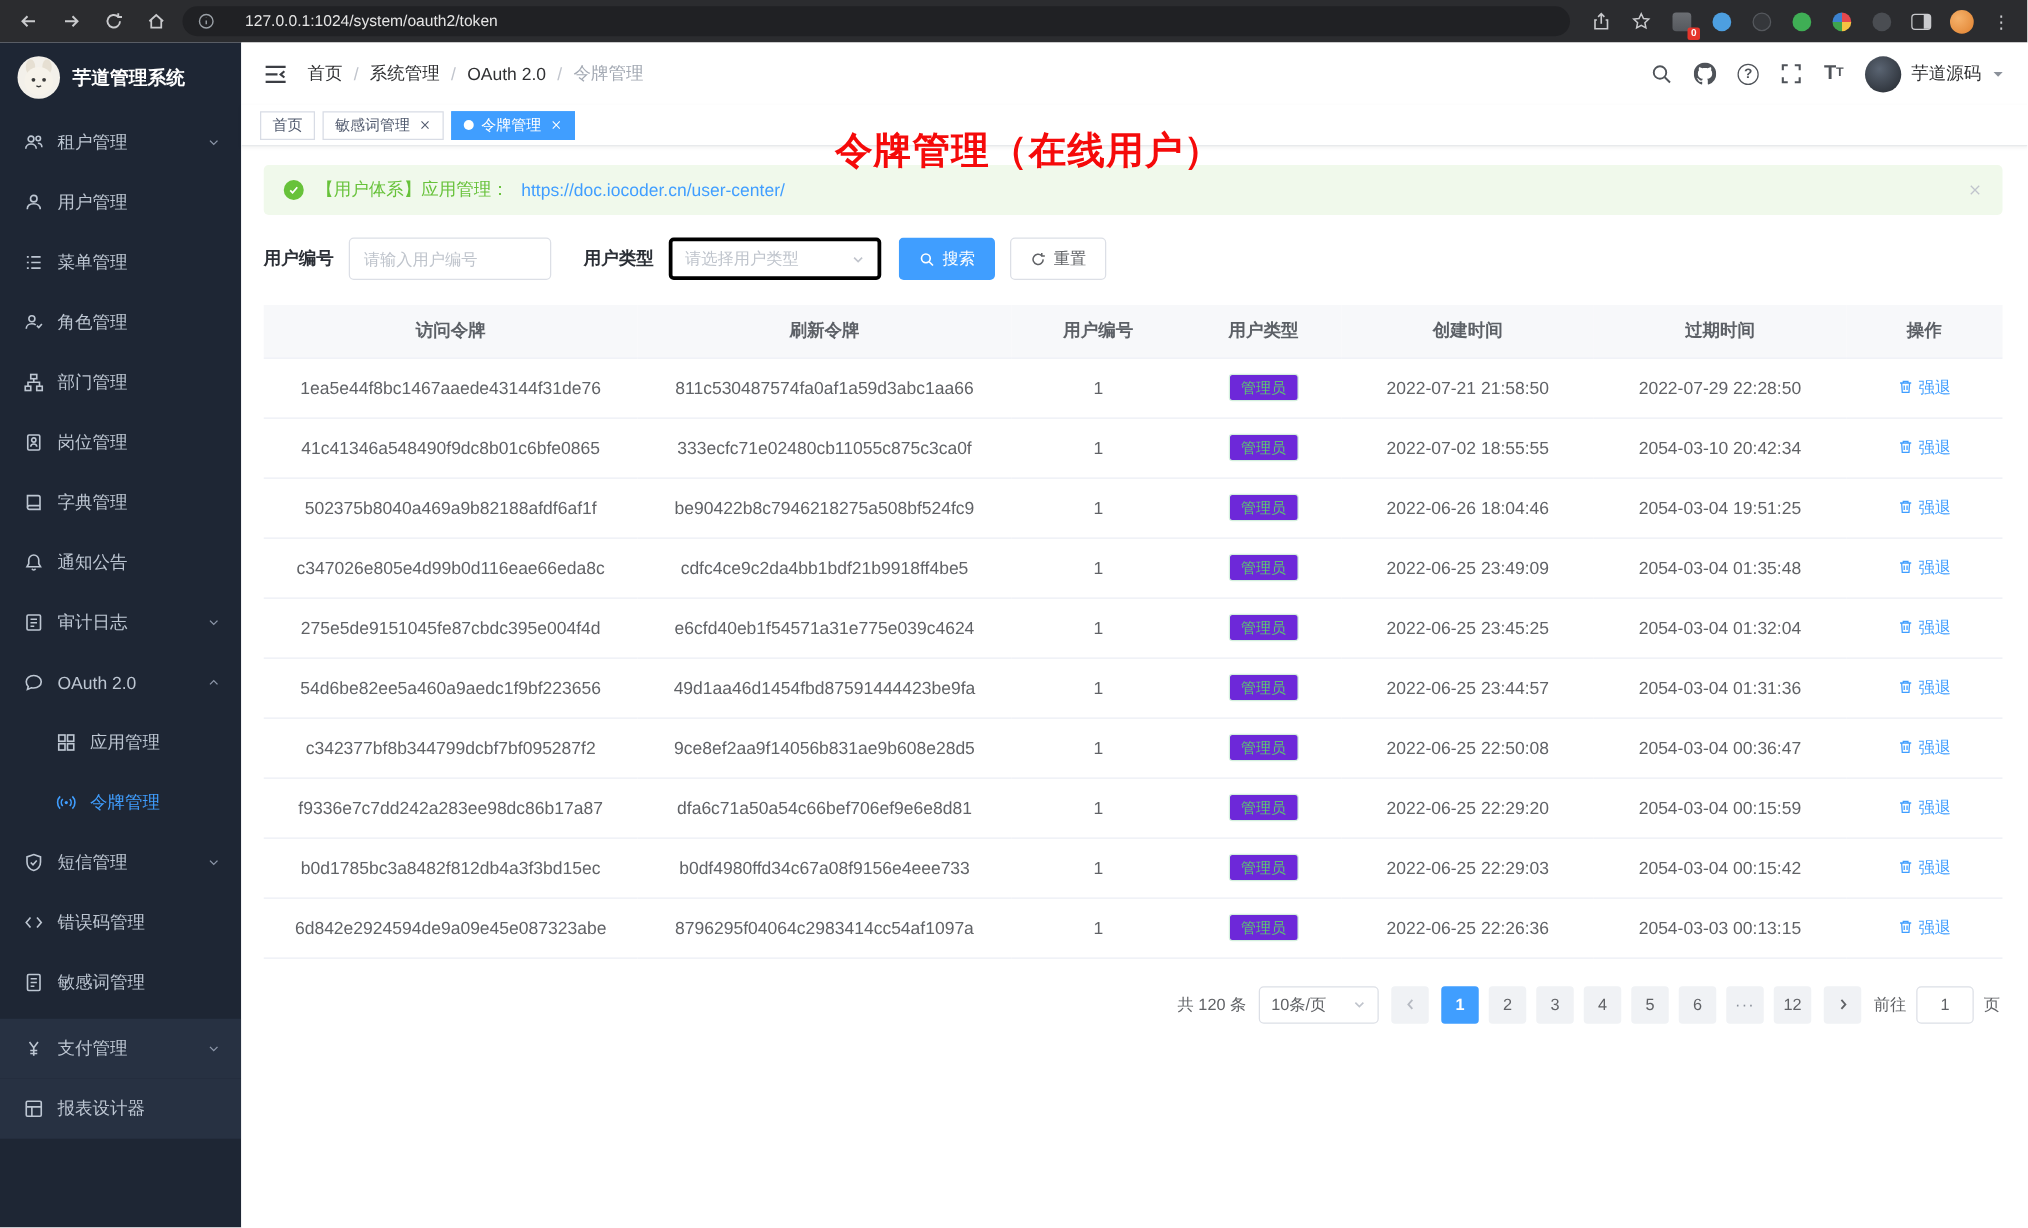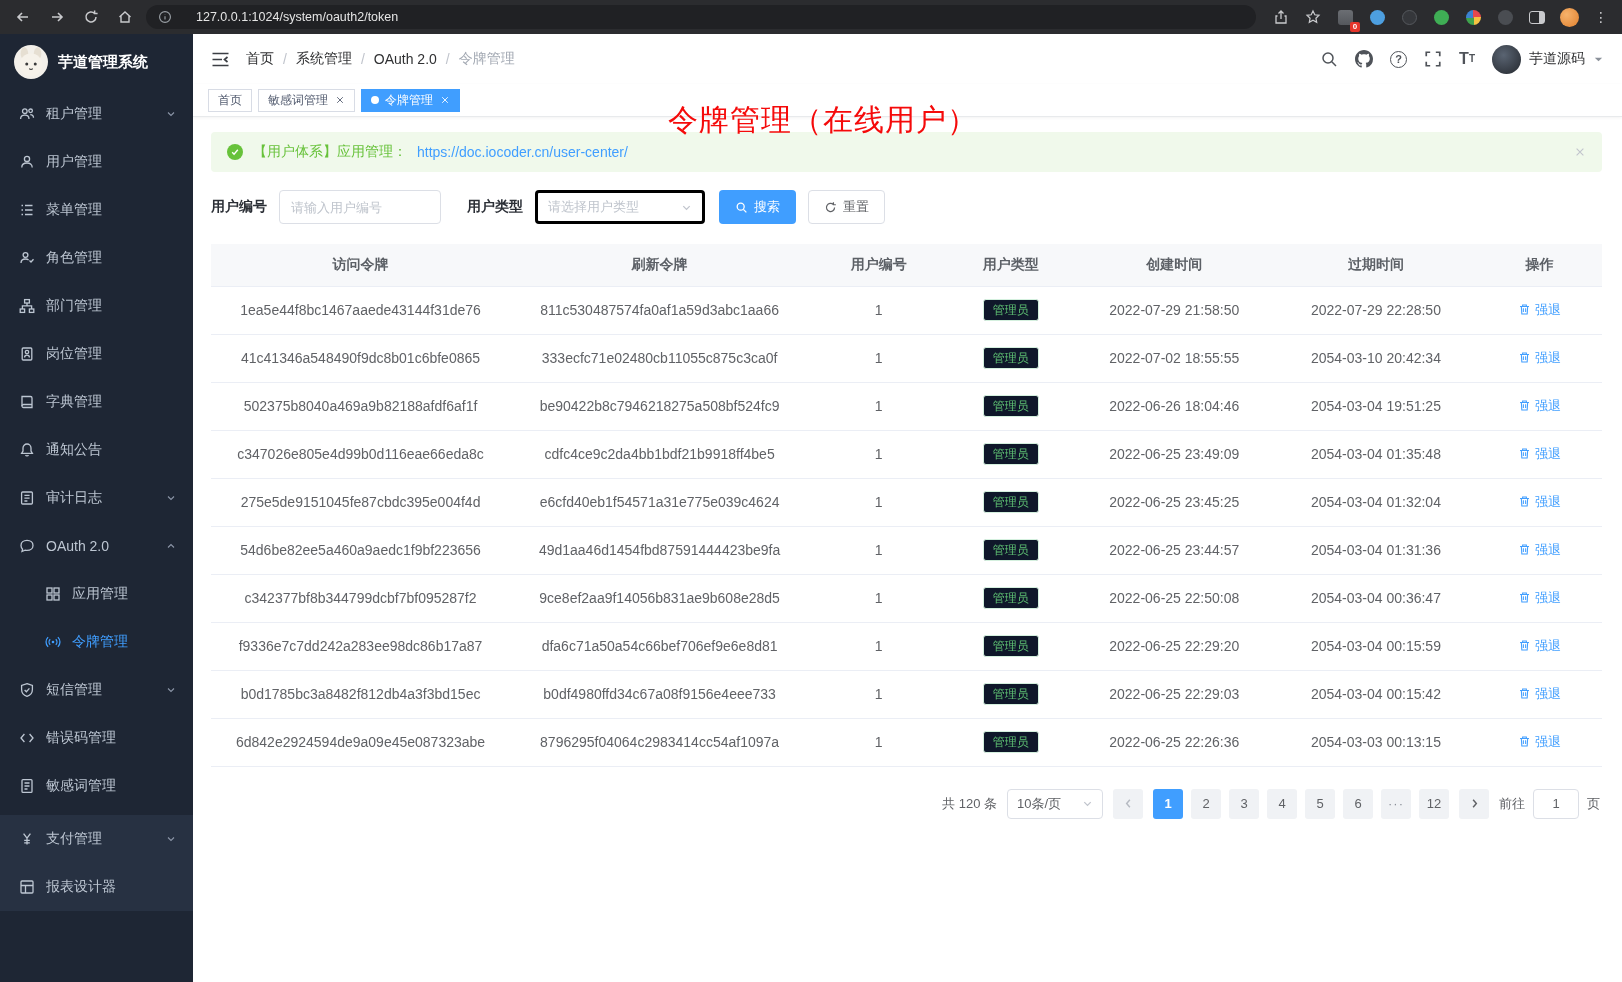--- a/index.html
+++ b/index.html
@@ -96,37 +96,37 @@
   .fselect .caret{color:#c0c4cc}
   .btn{height:34px;border-radius:4px;padding:0 15px;font-size:13px;display:inline-flex;align-items:center;gap:6px;border:1px solid transparent;cursor:pointer;white-space:nowrap}
   .btn svg{width:13px;height:13px}
   .btn-primary{background:#409eff;color:#fff;margin-left:14px}
   .btn-plain{background:#fff;border-color:#dcdfe6;color:#606266;margin-left:12px}
 
   table{width:100%;border-collapse:collapse;table-layout:fixed;margin-top:20px;font-size:14px}
   col.c1,col.c2{width:21.5%} col.c3{width:10%} col.c4{width:9%} col.c5,col.c6{width:14.5%} col.c7{width:9%}
   th{height:42px;background:#f7f8fa;color:#5c6066;font-weight:700;text-align:center;border-bottom:1px solid #ebeef5}
   td{height:48px;text-align:center;color:#606266;border-bottom:1px solid #ebeef5;overflow:hidden;white-space:nowrap;text-overflow:ellipsis}
-  .tag{display:inline-block;height:22px;line-height:20px;padding:0 9px;background:#0f172a;border:1px solid #d4f0de;border-radius:3px;color:#5fc273;font-size:12px}
+  .tag{display:inline-block;height:22px;line-height:20px;padding:0 9px;background:#6d28d9;border:1px solid #d4f0de;border-radius:3px;color:#5fc273;font-size:12px}
   .act{color:#409eff;font-size:13px;display:inline-flex;align-items:center;gap:4px;cursor:pointer}
   .act .ic svg{width:13px;height:13px}
 
   .pager{margin-top:22px;display:flex;align-items:center;justify-content:flex-end;gap:10px;font-size:13px;color:#606266;padding-right:2px}
   .psize{width:96px;height:30px;border:1px solid #dcdfe6;border-radius:4px;display:flex;align-items:center;justify-content:space-between;padding:0 9px;cursor:pointer;color:#606266}
   .psize .caret{color:#c0c4cc}
   .pbtn{min-width:30px;height:30px;border:none;border-radius:3px;background:#f0f2f5;color:#606266;display:inline-flex;align-items:center;justify-content:center;font-size:13px;cursor:pointer;font-family:inherit}
   .pbtn.active{background:#409eff;color:#fff;font-weight:700}
   .pbtn.more{letter-spacing:1px;color:#8a8f99}
   .pbtn.arrow svg{width:11px;height:11px}
   .pbtn.prev{color:#b6bac2}
   .pages{display:flex;align-items:center;gap:8px}
   .goto{display:flex;align-items:center;gap:8px}
   .goto-input{width:46px;height:30px;border:1px solid #dcdfe6;border-radius:4px;text-align:center;font-size:13px;color:#606266;outline:none}
 
-  .annotation{position:absolute;left:668px;top:66px;font-size:30px;font-weight:400;color:#f50a0a;letter-spacing:1px;z-index:40;white-space:nowrap;pointer-events:none}
+  .annotation{position:absolute;left:668px;top:66px;font-size:30px;font-weight:700;color:#f50a0a;letter-spacing:1px;z-index:40;white-space:nowrap;pointer-events:none}
 </style>
 </head>
 <body>
 
 <div class="chrome">
   <span class="nav-ic">
       <svg viewBox="0 0 16 16">
         <path fill="none" stroke="currentColor" stroke-width="1.6" d="M13 8H3M7 4L3 8l4 4"></path>
       </svg>
     </span>
@@ -580,21 +580,21 @@
               <th>过期时间</th>
               <th>操作</th>
             </tr>
           </thead>
         <tbody>
             <tr>
               <td>1ea5e44f8bc1467aaede43144f31de76</td>
               <td>811c530487574fa0af1a59d3abc1aa66</td>
               <td>1</td>
               <td><span class="tag">管理员</span></td>
-              <td>2022-07-29 21:58:50</td>
+              <td>2022-07-21 21:58:50</td>
               <td>2022-07-29 22:28:50</td>
               <td><a class="act">
                   <span class="ic">
                     <svg viewBox="0 0 16 16">
                       <g fill="none" stroke="currentColor" stroke-width="1.3">
                         <path d="M2.5 4.2h11M5.7 4V2.5h4.6V4M4.1 4.2l.6 9.3h6.6l.6-9.3M6.6 6.6v4.5M9.4 6.6v4.5"></path>
                       </g>
                     </svg>
                   </span>
                   <span>强退</span>

